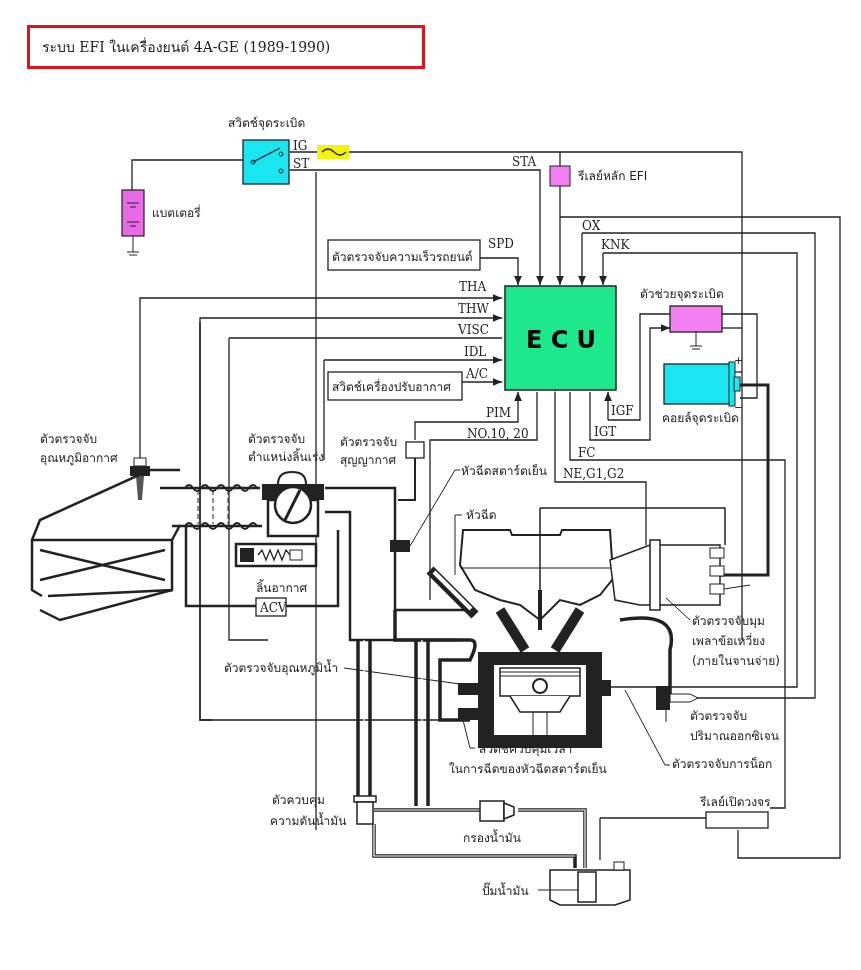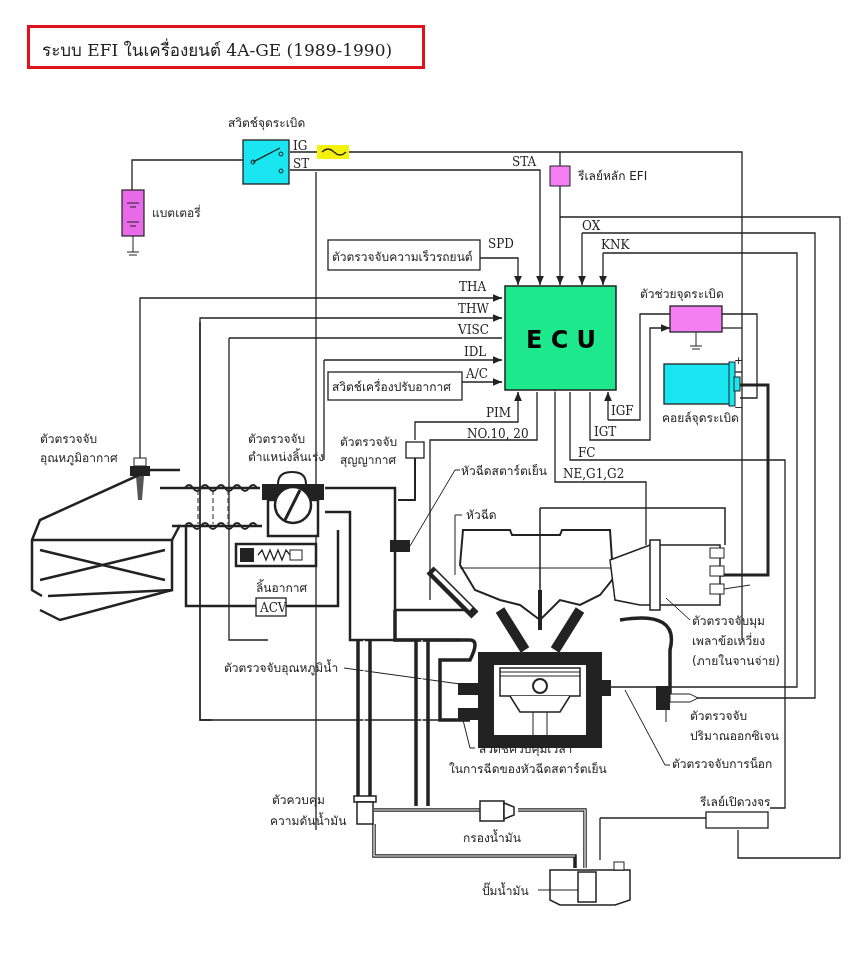--- a/index.html
+++ b/index.html
@@ -1,19 +1,19 @@
 <!DOCTYPE html>
 <html><head>
 <meta charset="utf-8">
 <style>
   html, body { margin:0; padding:0; background:#ffffff; }
   body { width:861px; height:970px; position:relative; overflow:hidden; font-family:"DejaVu Sans", sans-serif; }
   #stage { position:absolute; left:0; top:0; width:861px; height:970px; }
   .title-box { position:absolute; left:27px; top:25px; width:398px; height:44px; border:3px solid #e0121b; box-sizing:border-box; background:#fff; }
-  .title-text { position:absolute; left:12px; top:8px; font-family:"DejaVu Serif", serif; font-size:17px; color:#222; white-space:nowrap; }
+  .title-text { position:absolute; left:12px; top:8px; font-family:"DejaVu Serif", serif; font-size:14px; color:#222; white-space:nowrap; }
   svg text { font-family:"DejaVu Sans", sans-serif; fill:#222; }
   svg .serif { font-family:"DejaVu Serif", serif; }
 </style>
 </head>
 <body>
 
 <div id="stage">
 
   <div class="title-box">
     <span class="title-text">ระบบ EFI ในเครื่องยนต์ 4A-GE (1989-1990)</span>

